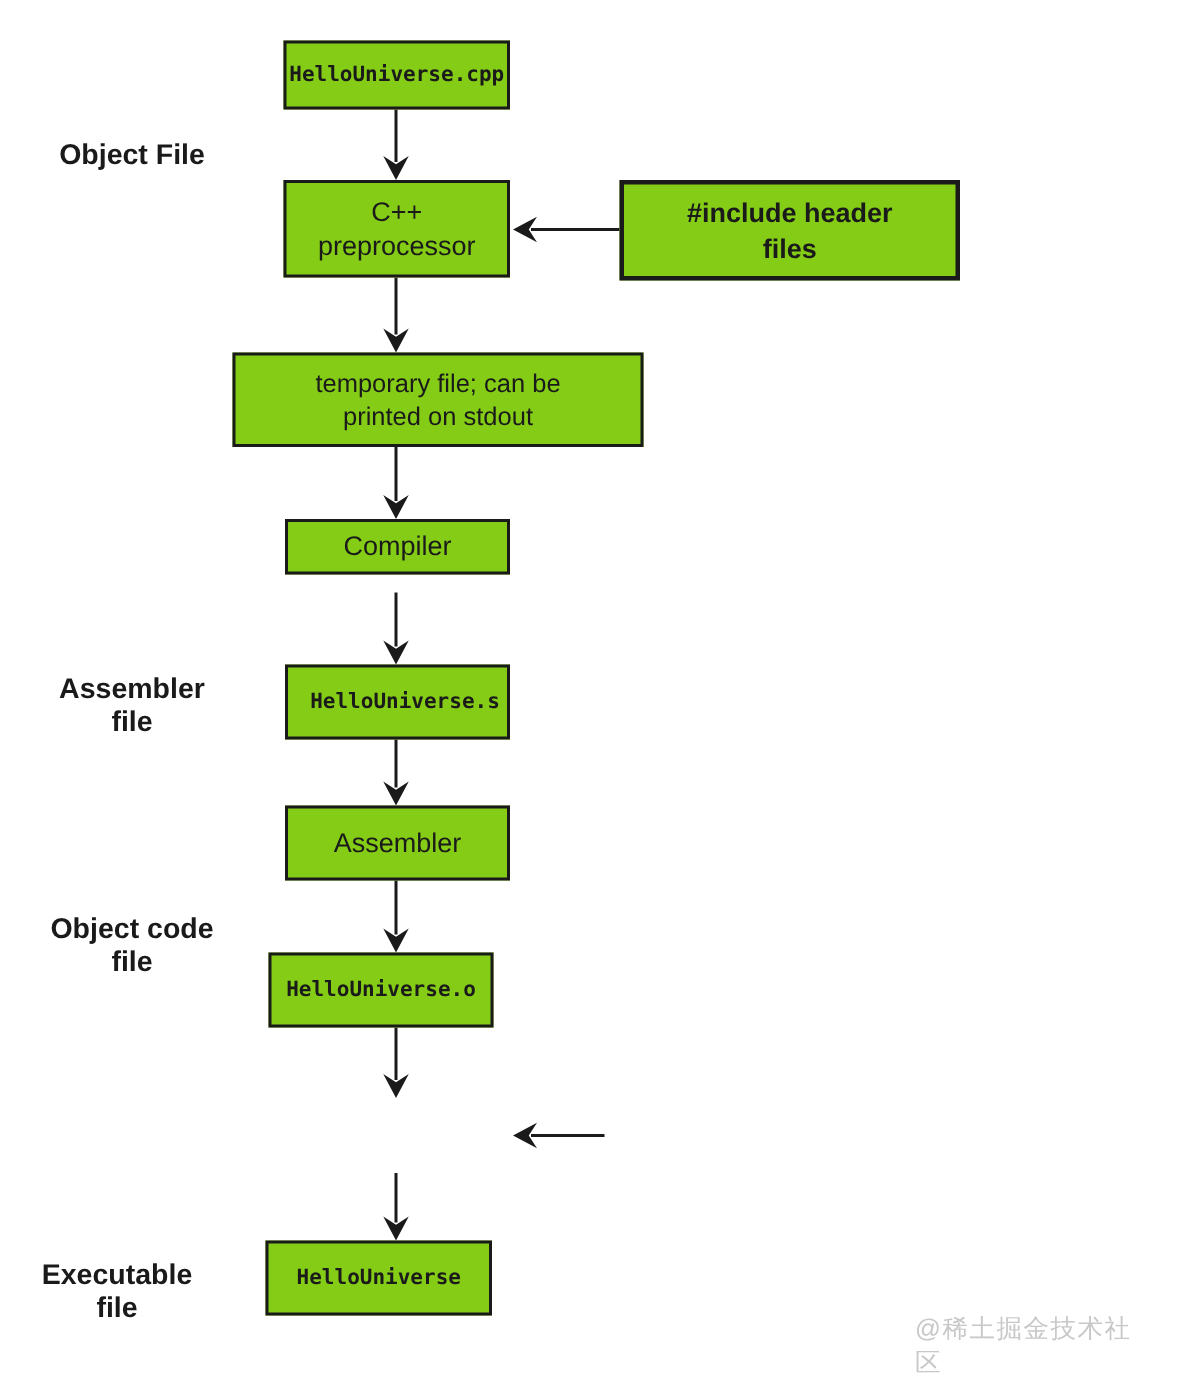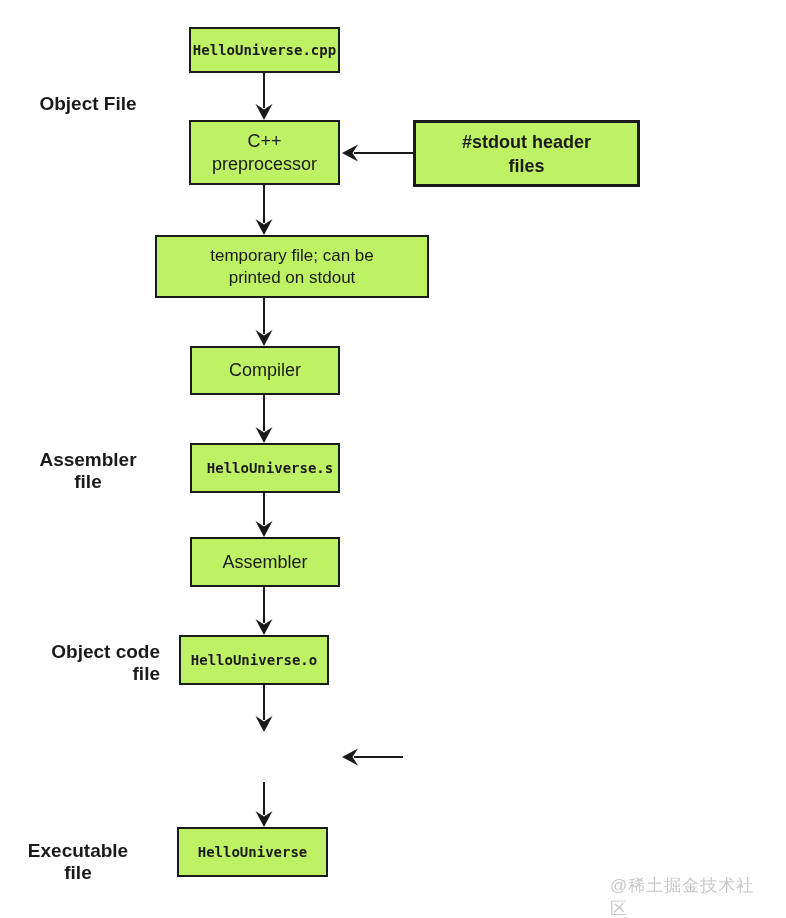--- a/index.html
+++ b/index.html
@@ -14,21 +14,21 @@
   }
   .arrow-layer {
     position: absolute;
     left: 0; top: 0;
     width: 786px; height: 918px;
     z-index: 1;
   }
   .box {
     position: absolute;
     z-index: 2;
-    background: #bef264;
+    background: #84cc16;
     border: 2px solid #1a1a1a;
     display: flex;
     align-items: center;
     justify-content: center;
     text-align: center;
     white-space: pre-line;
     box-sizing: border-box;
   }
   .box.process {
     font-size: 18px;
@@ -115,37 +115,37 @@
       <g>
         <line x1="403" y1="757" x2="354" y2="757"></line>
         <polygon points="342,757 358,748.5 352.5,757 358,765.5" stroke="none"></polygon>
       </g>
     </g>
   </svg>
 
   <div class="stage-label" style="left:18px; top:93px; width:140px;">Object File</div>
   <div class="stage-label" style="left:18px; top:449px; width:140px;">Assembler
 file</div>
-  <div class="stage-label" style="left:16px; top:641px; width:144px;text-align:right;">Object code
+  <div class="stage-label" style="left:16px; top:609px; width:144px;">Object code
 file</div>
   <div class="stage-label" style="left:8px; top:840px; width:140px;">Executable
 file</div>
 
   <div class="box file" style="left:189px; top:27px; width:151px; height:46px;">HelloUniverse.cpp</div>
 
   <div class="box process" style="left:189px; top:120px; width:151px; height:65px;">C++
 preprocessor</div>
 
-  <div class="box annotation" style="left:413px; top:120px; width:227px; height:67px;">#stdout header
+  <div class="box annotation" style="left:413px; top:120px; width:227px; height:67px;">#include header
 files</div>
 
   <div class="box process" style="left:155px; top:235px; width:274px; height:63px; font-size:17px; line-height:22px;">temporary file; can be
 printed on stdout</div>
 
-  <div class="box process" style="left:190px; top:346px; width:150px; height:49px;text-align:right;">Compiler</div>
+  <div class="box process" style="left:190px; top:346px; width:150px; height:37px;text-align:right;">Compiler</div>
 
   <div class="box file" style="left:190px; top:443px; width:150px; height:50px;padding-left:10px;">HelloUniverse.s</div>
 
   <div class="box process" style="left:190px; top:537px; width:150px; height:50px;">Assembler</div>
 
   <div class="box file" style="left:179px; top:635px; width:150px; height:50px;">HelloUniverse.o</div>
 
 
 
   <div class="box file" style="left:177px; top:827px; width:151px; height:50px;">HelloUniverse</div>

